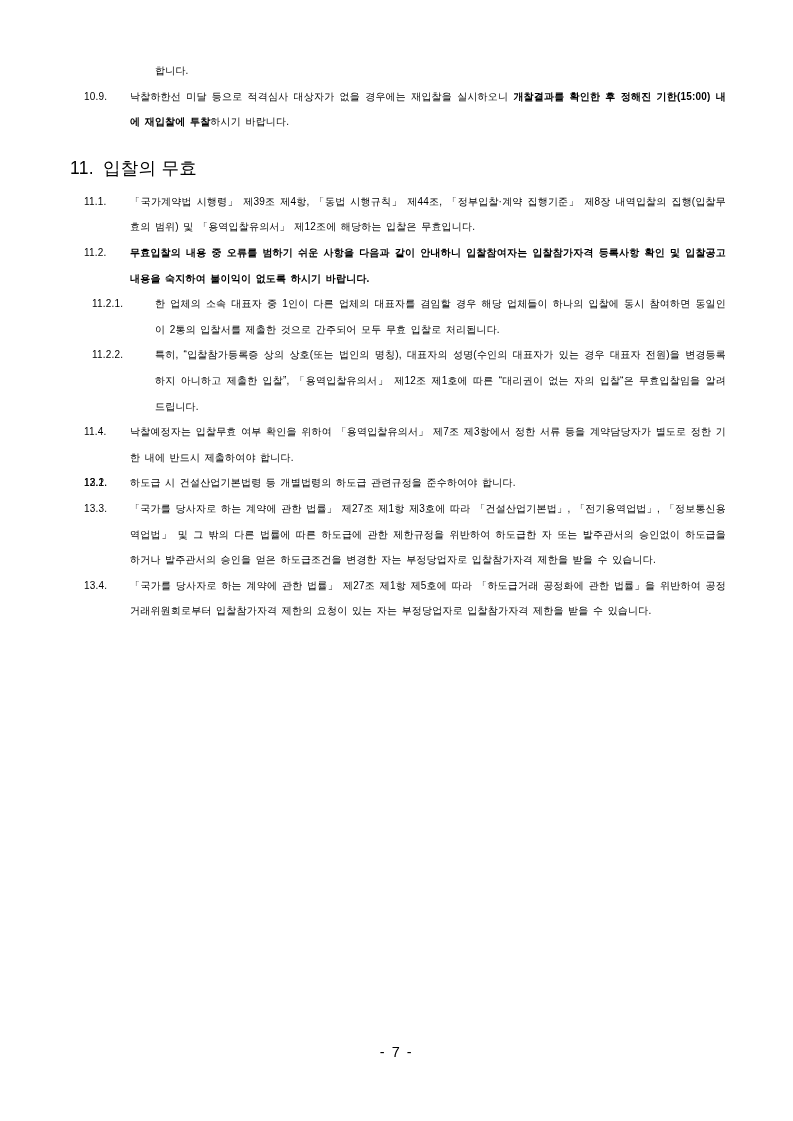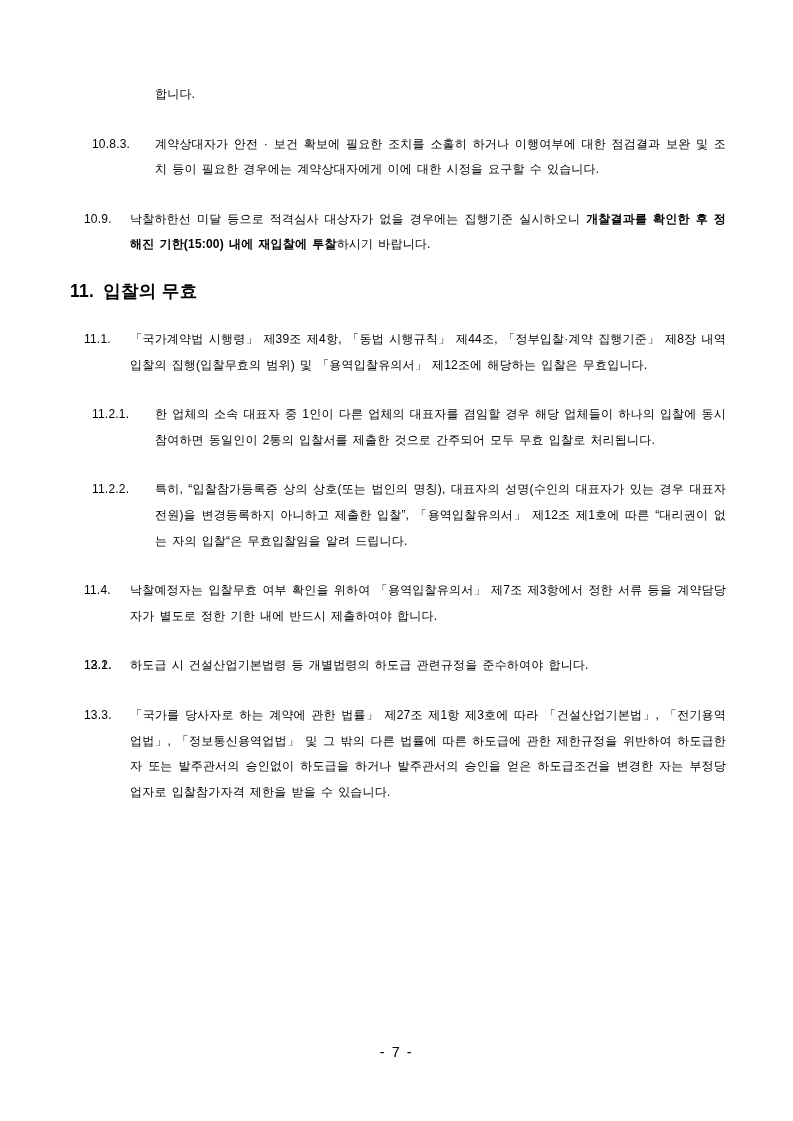--- a/index.html
+++ b/index.html
@@ -16,38 +16,37 @@
     overflow: hidden;
   }
   .content {
     position: absolute;
     left: 70px; top: 58px;
     width: 656px;
   }
   .item {
     position: relative;
     text-align: justify;
-    font-size: 12px;
+    font-size: 10px;
     line-height: 25.6px;
     word-spacing: 1.5px;
     letter-spacing: 0.2px;
-    margin-top: 24px;
   }
   .item .num {
     position: absolute;
     top: 0;
     white-space: nowrap;
   }
   .lvl2 { padding-left: 60px; }
   .lvl2 .num { left: 14px; }
   .lvl3 { padding-left: 85px; }
   .lvl3 .num { left: 22px; }
   .cont3 { padding-left: 85px; }
   .heading {
-    font-weight: 700;
+    font-weight: 400;
     font-size: 17.5px;
     line-height: 24px;
     margin: 21px 0 9px 0;
     letter-spacing: 0.3px;
   }
   .heading .hnum { margin-right: 9px; }
   .item b, .item .bold { font-weight: 700; }
   .footer {
     position: absolute;
     left: 0; top: 1044px;
@@ -56,25 +55,26 @@
     font-size: 14.5px;
     letter-spacing: 1.5px;
   }
 </style>
 </head>
 <body>
 
 <div class="page">
   <div class="content">
       <div class="item cont3"><span><span>합니다.</span></span></div>
-      <div class="item lvl3"><span class="num">10.8.3.</span><span><span>계약상대자가 안전 · 보건 확보에 필요한 조치를 소홀히 하거나 이행여부에 대한 점검결과 보완 및 조치 등이 필요한 경우에는 계약상대자에게 이에 대한 시정을 요구할 수 있습니다.</span></span></div>
-      <div class="item lvl2"><span class="num">10.9.</span><span><span>낙찰하한선 미달 등으로 적격심사 대상자가 없을 경우에는 집행기준 실시하오니 </span><b>개찰결과를 확인한 후 정해진 기한(15:00) 내에 재입찰에 투찰</b><span>하시기 바랍니다.</span></span></div>
+      <div class="item lvl2"><span class="num">10.9.</span><span><span>낙찰하한선 미달 등으로 적격심사 대상자가 없을 경우에는 재입찰을 실시하오니 </span><b>개찰결과를 확인한 후 정해진 기한(15:00) 내에 재입찰에 투찰</b><span>하시기 바랍니다.</span></span></div>
       <div class="heading"><span class="hnum">11.</span><span>입찰의 무효</span></div>
       <div class="item lvl2"><span class="num">11.1.</span><span><span>「국가계약법 시행령」 제39조 제4항, 「동법 시행규칙」 제44조, 「정부입찰·계약 집행기준」 제8장 내역입찰의 집행(입찰무효의 범위) 및 「용역입찰유의서」 제12조에 해당하는 입찰은 무효입니다.</span></span></div>
+      <div class="item lvl2"><span class="num">11.2.</span><span><b>무효입찰의 내용 중 오류를 범하기 쉬운 사항을 다음과 같이 안내하니 입찰참여자는 입찰참가자격 등록사항 확인 및 입찰공고 내용을 숙지하여 불이익이 없도록 하시기 바랍니다.</b></span></div>
       <div class="item lvl3"><span class="num">11.2.1.</span><span><span>한 업체의 소속 대표자 중 1인이 다른 업체의 대표자를 겸임할 경우 해당 업체들이 하나의 입찰에 동시 참여하면 동일인이 2통의 입찰서를 제출한 것으로 간주되어 모두 무효 입찰로 처리됩니다.</span></span></div>
       <div class="item lvl3"><span class="num">11.2.2.</span><span><span>특히, “입찰참가등록증 상의 상호(또는 법인의 명칭), 대표자의 성명(수인의 대표자가 있는 경우 대표자 전원)을 변경등록하지 아니하고 제출한 입찰”, 「용역입찰유의서」 제12조 제1호에 따른 “대리권이 없는 자의 입찰“은 무효입찰임을 알려 드립니다.</span></span></div>
       <div class="item lvl2"><span class="num">11.4.</span><span><span>낙찰예정자는 입찰무효 여부 확인을 위하여 「용역입찰유의서」 제7조 제3항에서 정한 서류 등을 계약담당자가 별도로 정한 기한 내에 반드시 제출하여야 합니다.</span></span></div>
       <div class="item lvl2"><span class="num">12.1.</span></div>
       <div class="item lvl2"><span class="num">13.2.</span><span><span>하도급 시 건설산업기본법령 등 개별법령의 하도급 관련규정을 준수하여야 합니다.</span></span></div>
       <div class="item lvl2"><span class="num">13.3.</span><span><span>「국가를 당사자로 하는 계약에 관한 법률」 제27조 제1항 제3호에 따라 「건설산업기본법」, 「전기용역업법」, 「정보통신용역업법」 및 그 밖의 다른 법률에 따른 하도급에 관한 제한규정을 위반하여 하도급한 자 또는 발주관서의 승인없이 하도급을 하거나 발주관서의 승인을 얻은 하도급조건을 변경한 자는 부정당업자로 입찰참가자격 제한을 받을 수 있습니다.</span></span></div>
+      <div class="item lvl2"><span class="num">13.4.</span><span><span>「국가를 당사자로 하는 계약에 관한 법률」 제27조 제1항 제5호에 따라 「하도급거래 공정화에 관한 법률」을 위반하여 공정거래위원회로부터 입찰참가자격 제한의 요청이 있는 자는 부정당업자로 입찰참가자격 제한을 받을 수 있습니다.</span></span></div>
     </div>
   <div class="footer">- 7 -</div>
 </div>
 
 </body></html>

